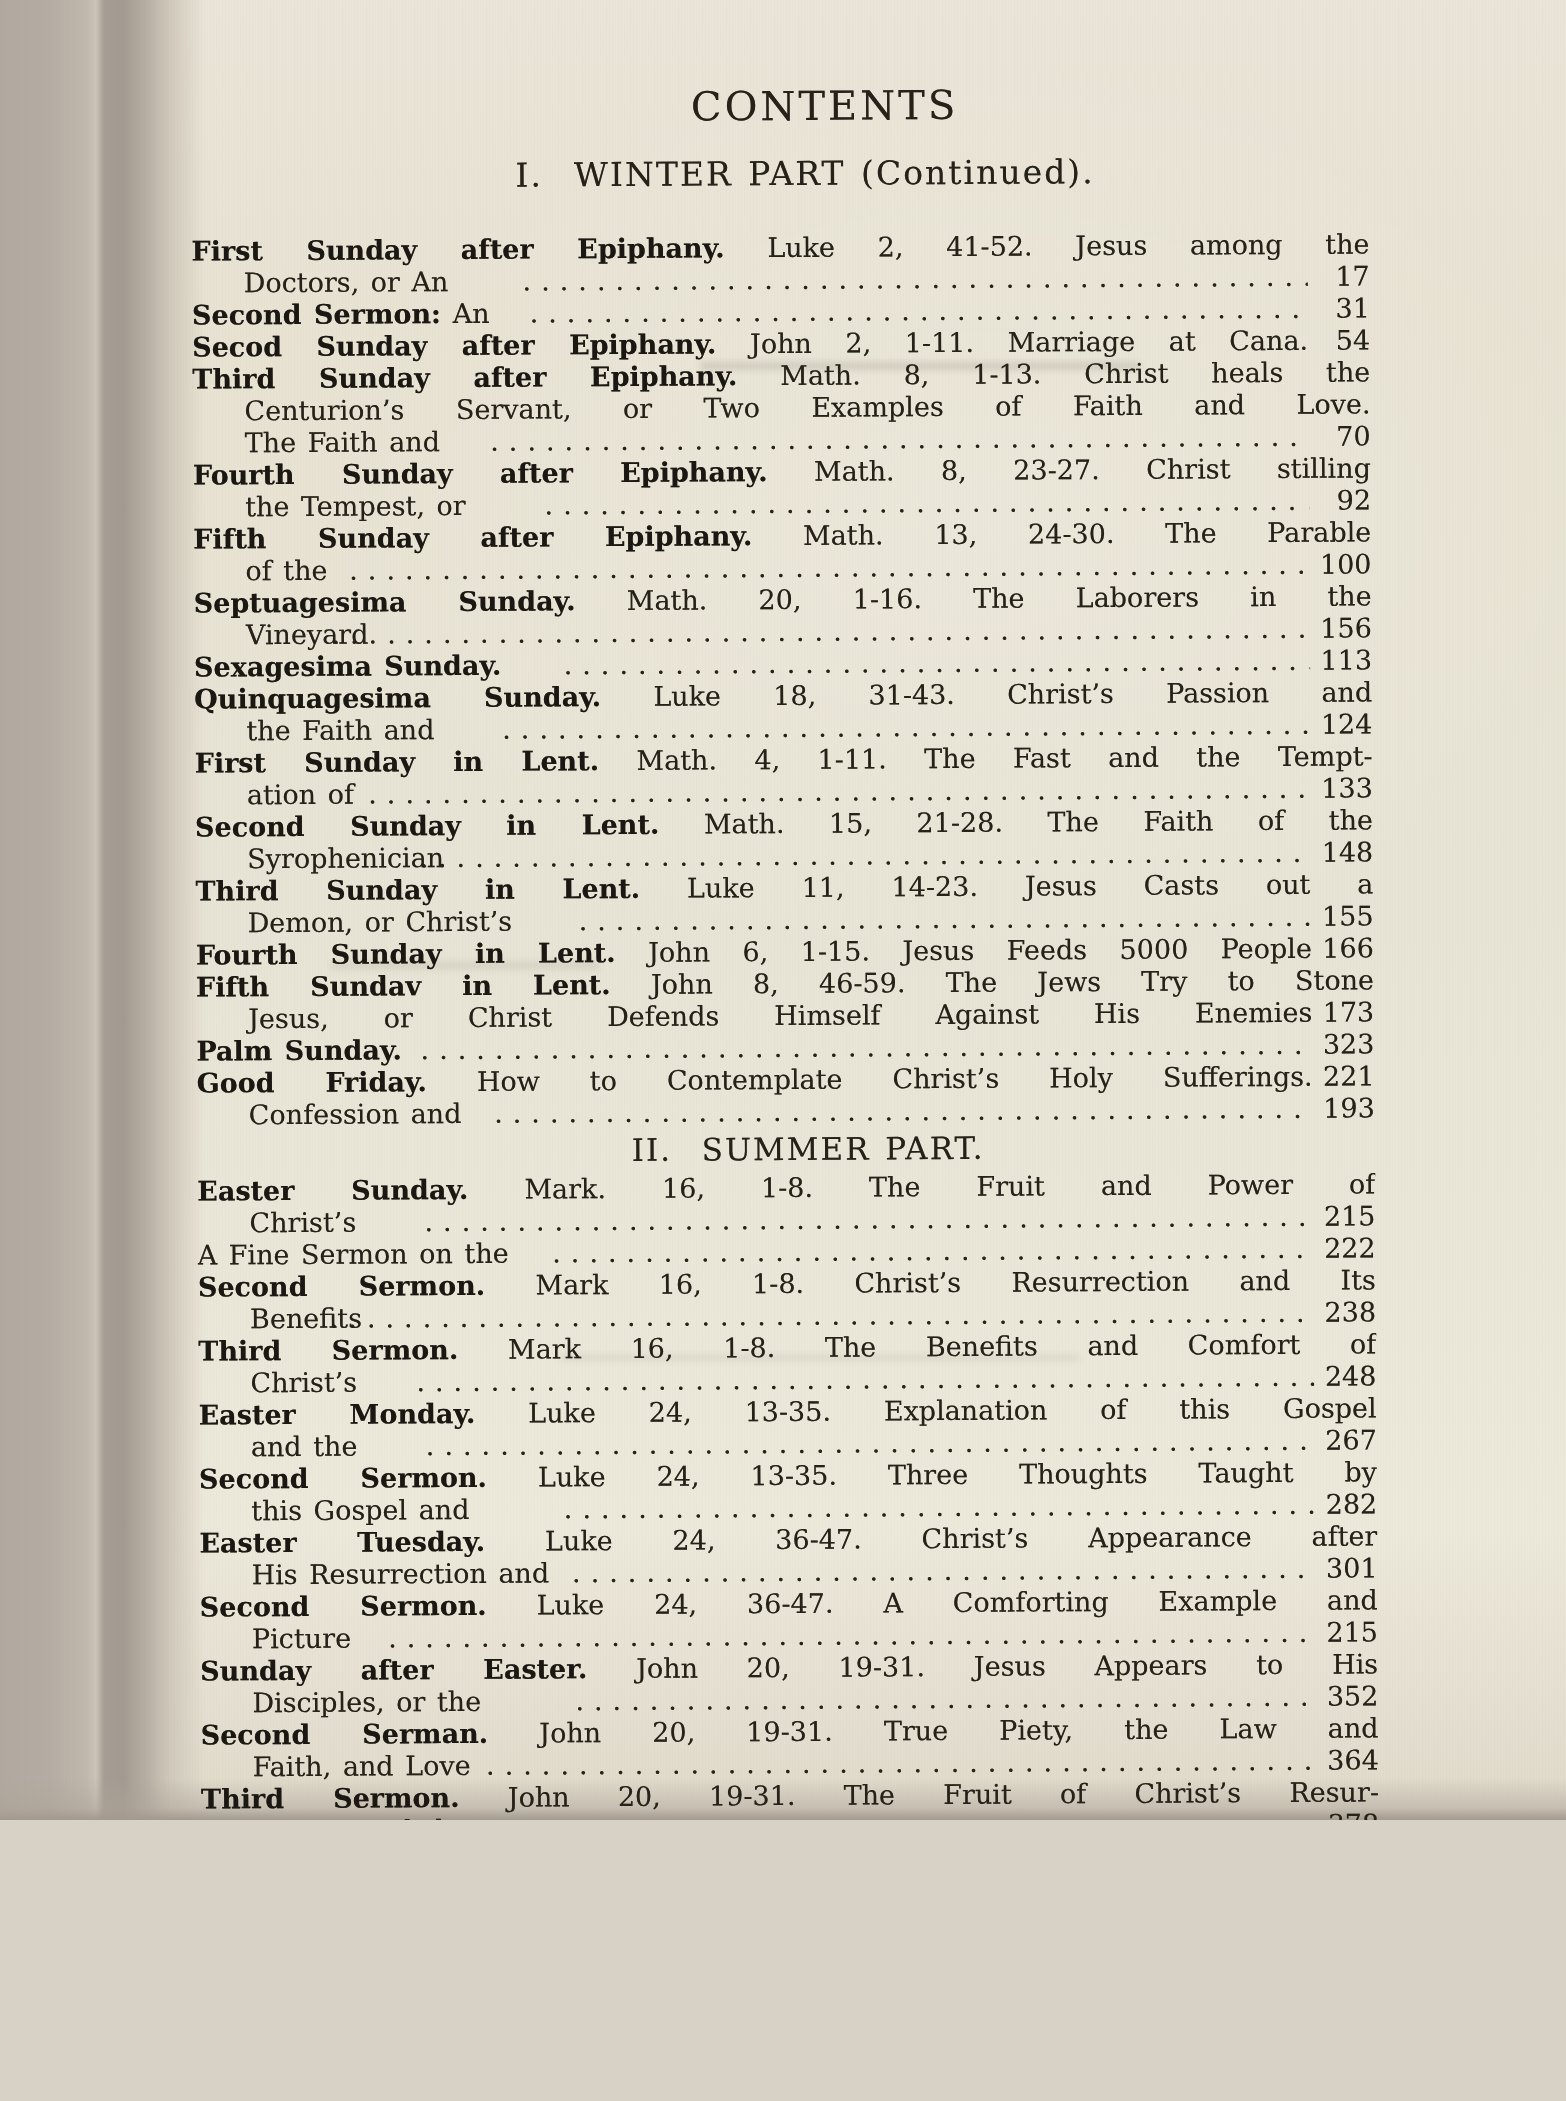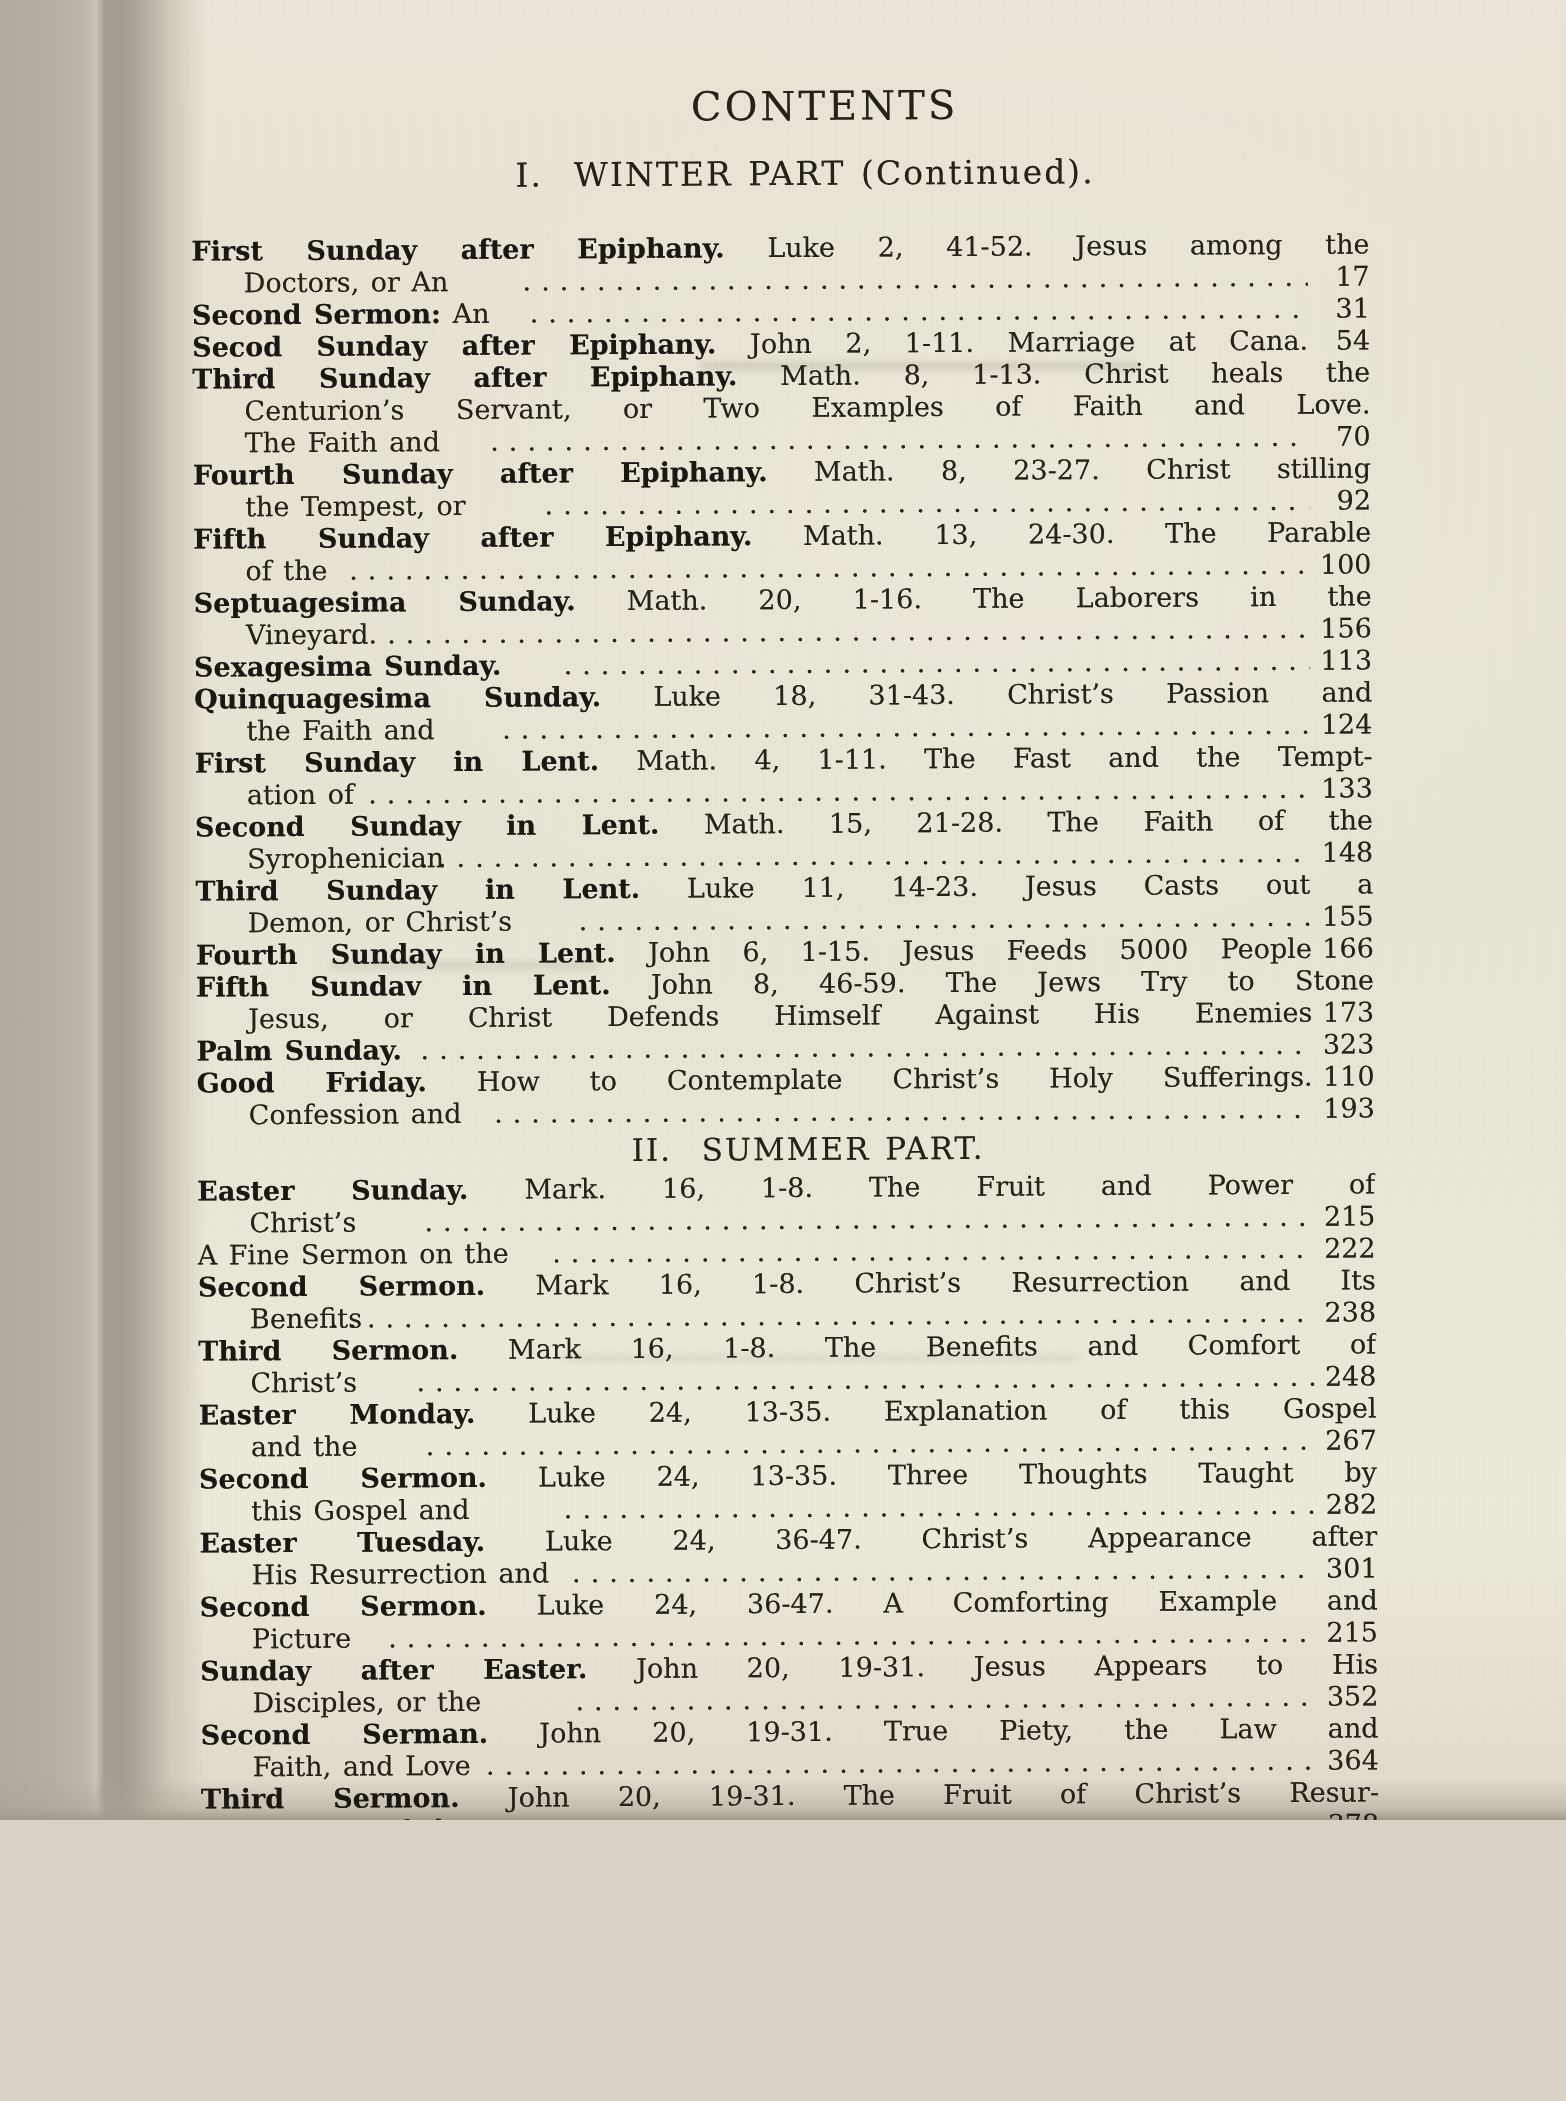--- a/index.html
+++ b/index.html
@@ -224,21 +224,21 @@
           <div class="toc-entry">
             <div class="toc-line">
               <span class="line-text"><span class="lead">Palm Sunday.</span> Math. 21, 1-9</span>
               <span class="dots">..........................................................................................</span>
               <span class="pagenum">323</span>
             </div>
           </div>
           <div class="toc-entry">
             <div class="toc-line">
               <span class="line-text justify"><span class="lead">Good Friday.</span> How to Contemplate Christ’s Holy Sufferings.</span>
-              <span class="pagenum">110</span>
+              <span class="pagenum">221</span>
             </div>
             <div class="toc-line indent">
               <span class="line-text">Confession and the Lord’s Supper:</span>
               <span class="dots">..........................................................................................</span>
               <span class="pagenum">193</span>
             </div>
           </div>
         </div>
         <div class="toc-section">
           <div class="section-heading heading-1">II.  SUMMER PART.</div>

